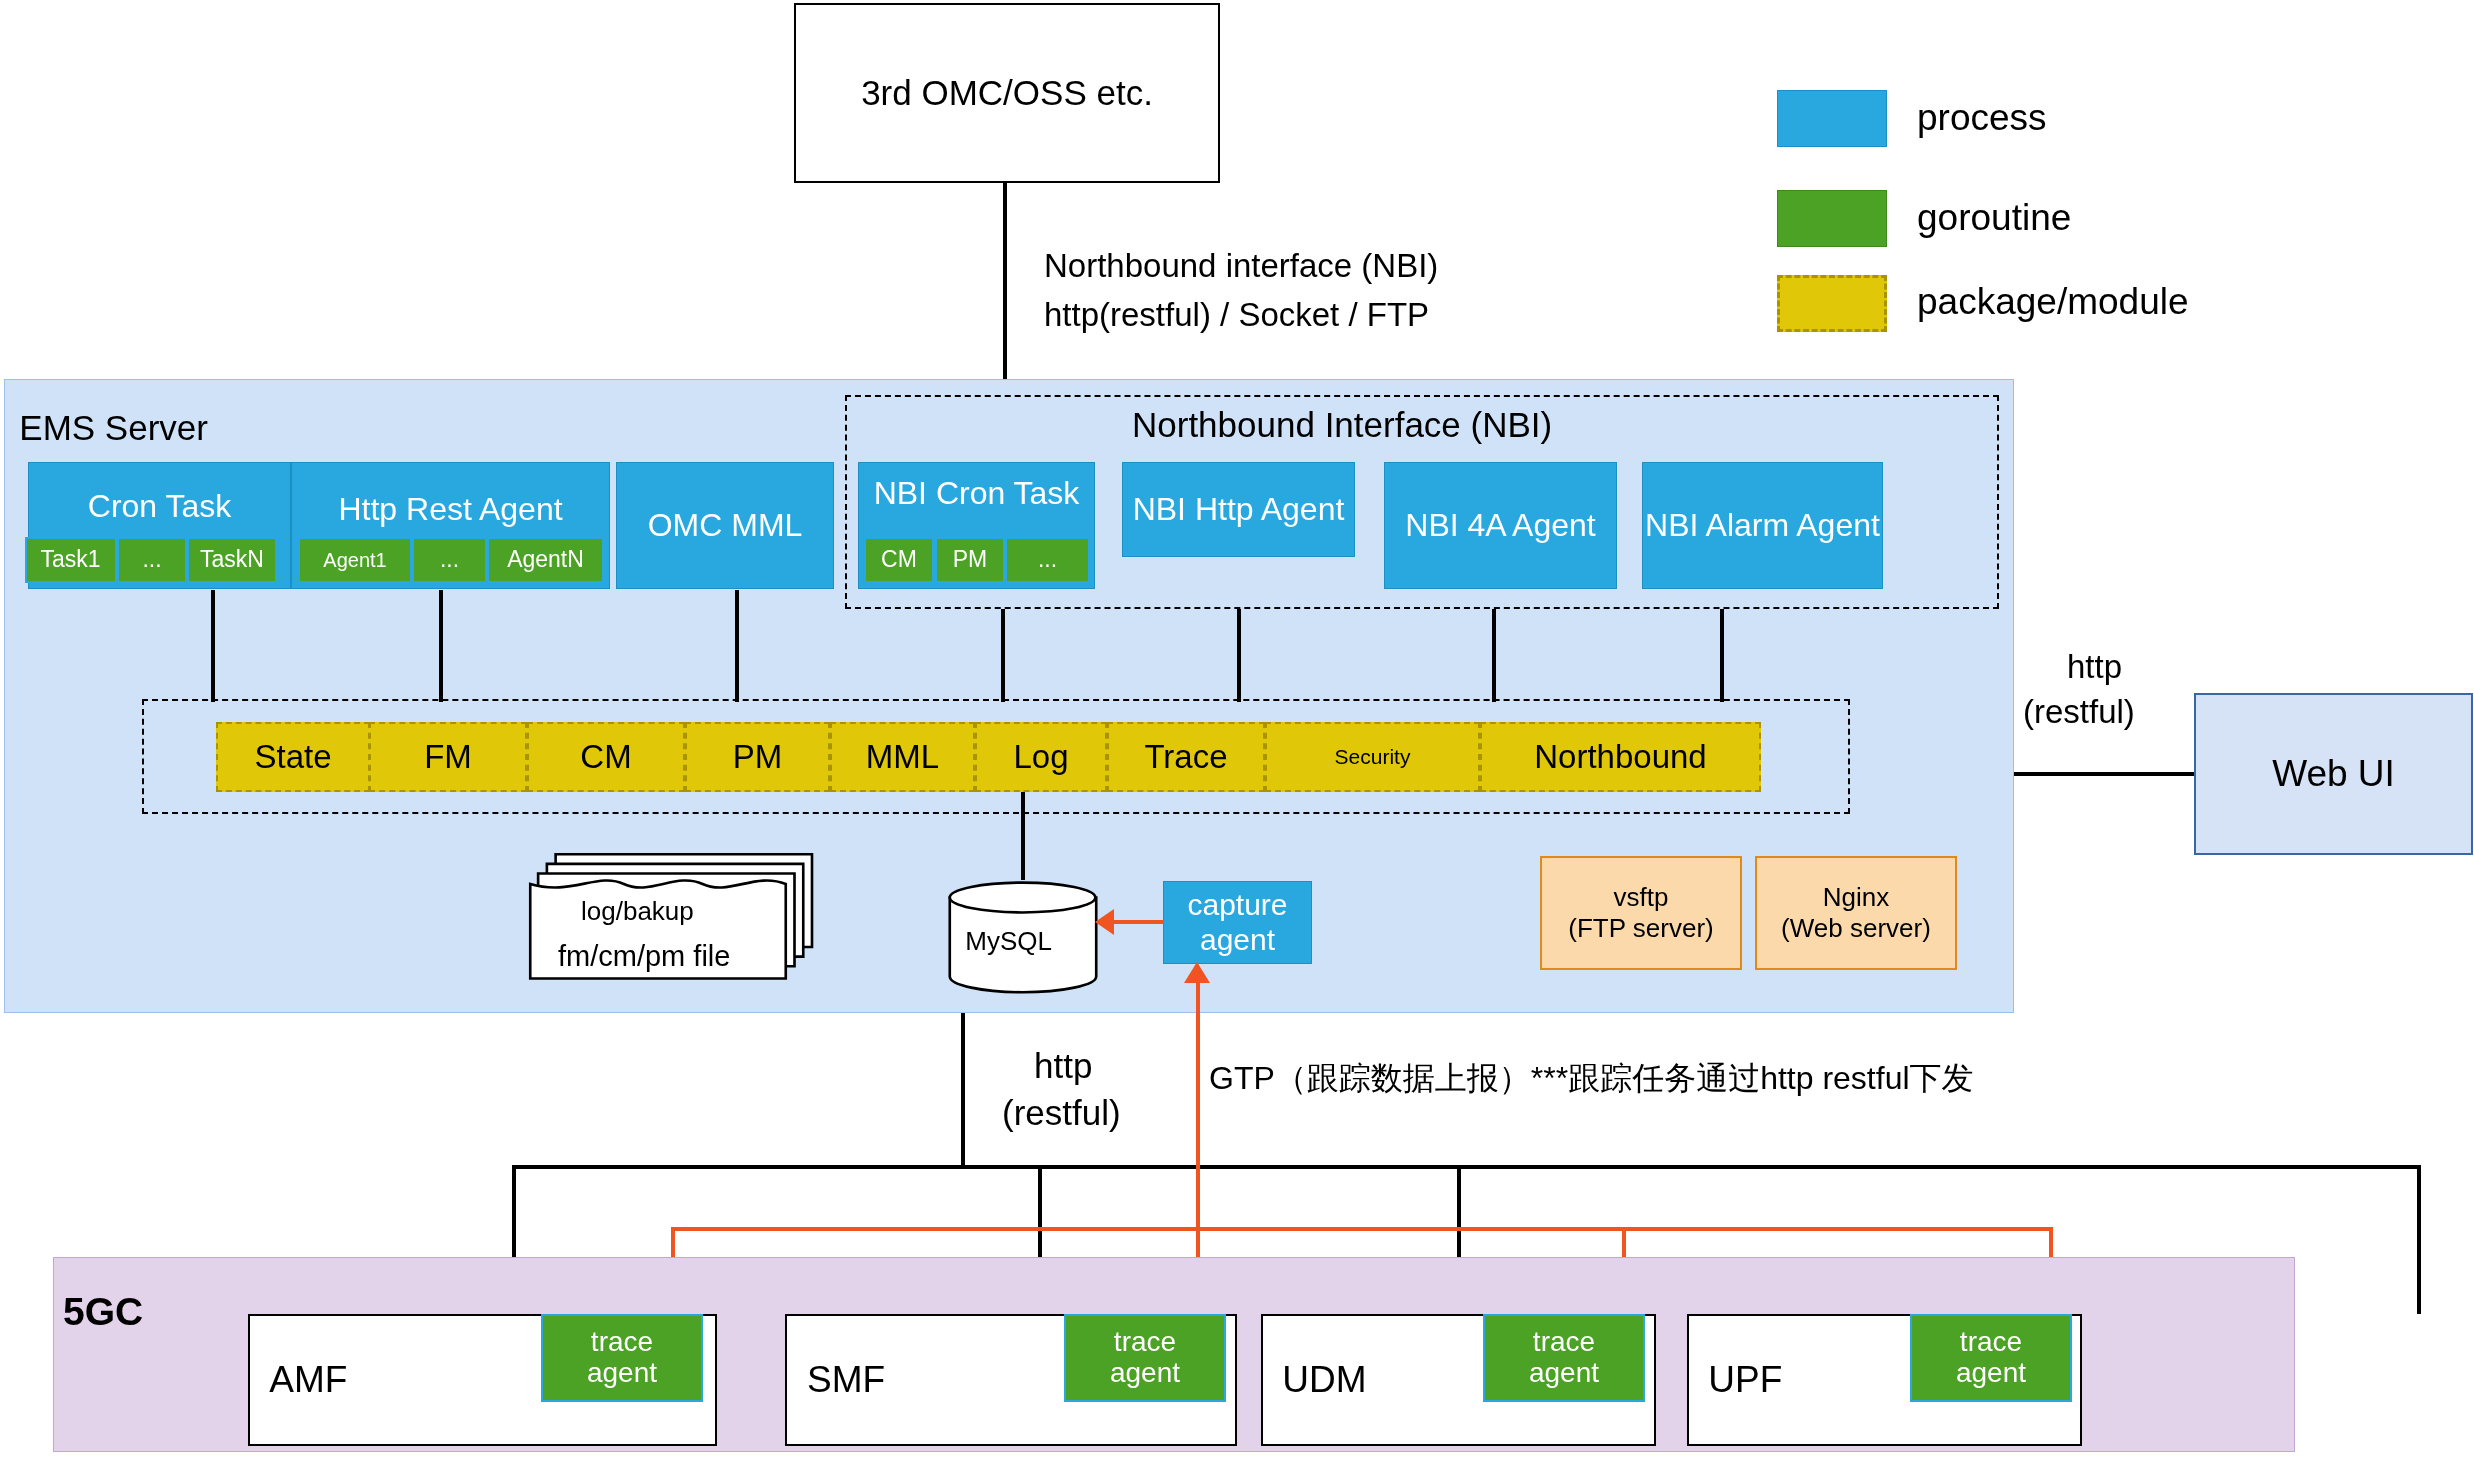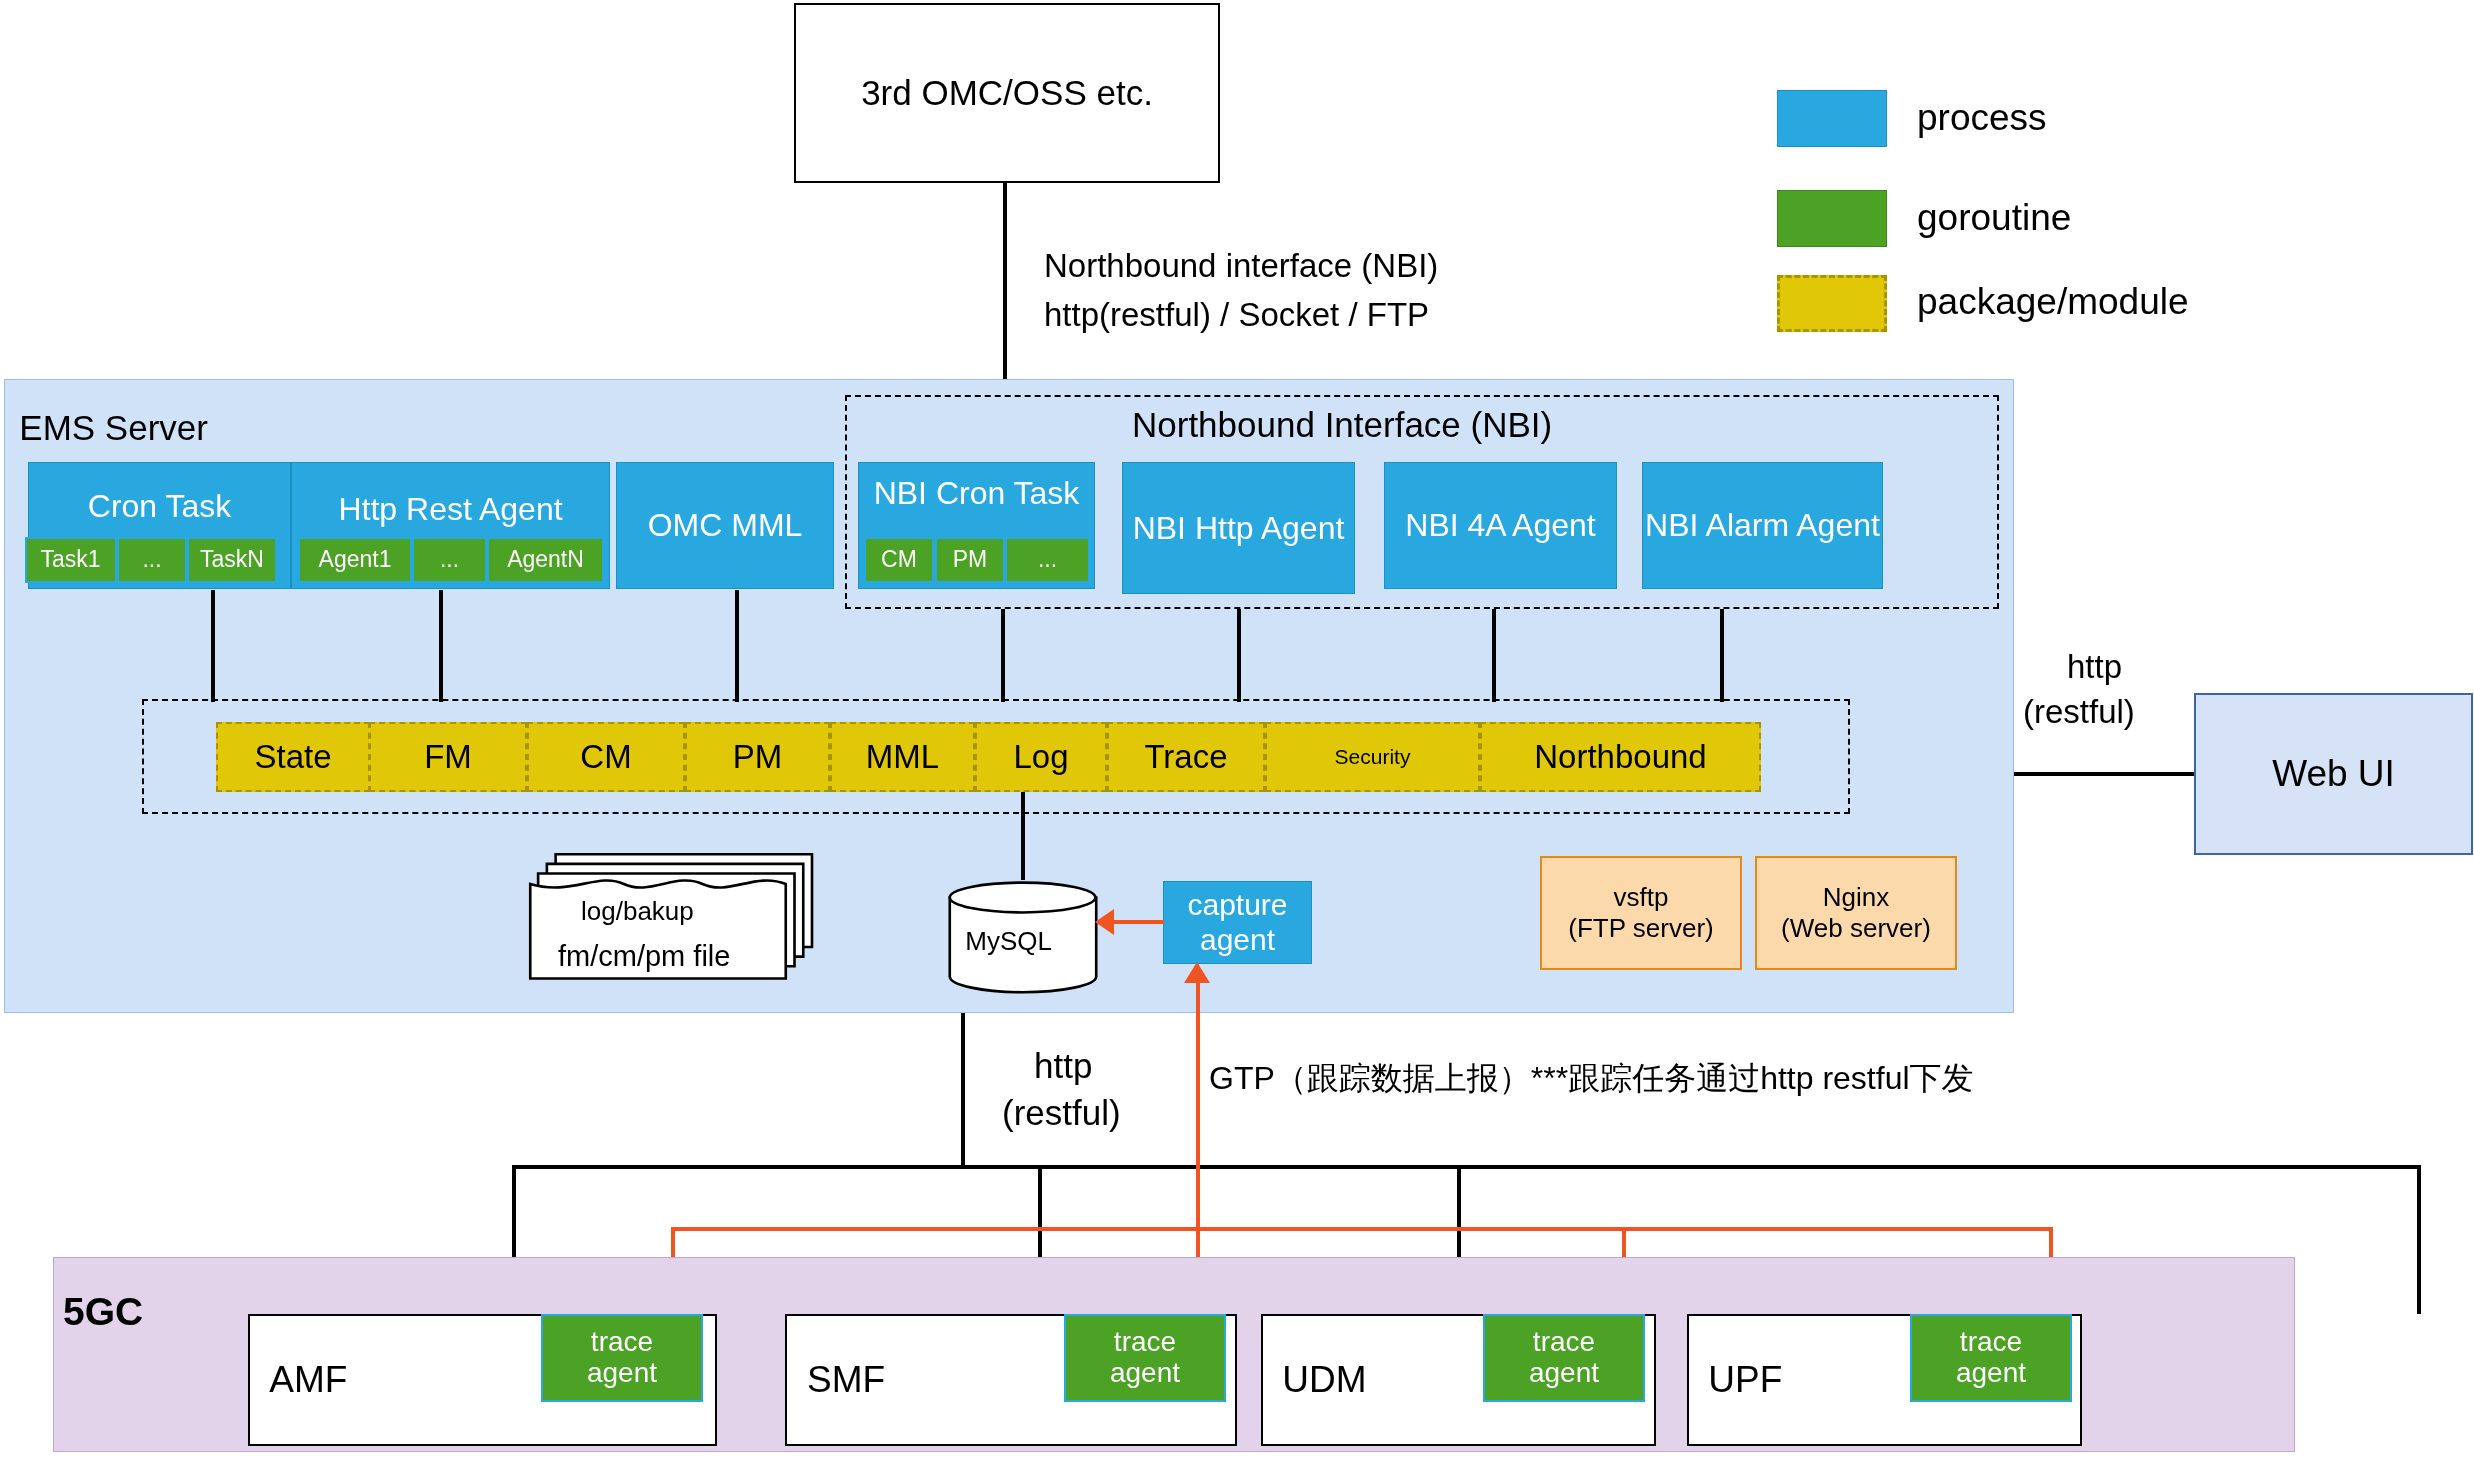--- a/index.html
+++ b/index.html
@@ -112,21 +112,21 @@
   <div class="abs goroutine-box" style="left:117px; top:537px; width:70px; height:46px; font-size:23px;">
     <span>...</span>
   </div>
   <div class="abs goroutine-box" style="left:187px; top:537px; width:90px; height:46px; font-size:23px;">
     <span>TaskN</span>
   </div>
 
   <div class="abs process-box" style="left:291px; top:462px; width:319px; height:127px; font-size:32px; align-items:flex-start; padding-top:28px;">
     <span>Http Rest Agent</span>
   </div>
-  <div class="abs goroutine-box" style="left:298px; top:537px; width:114px; height:46px; font-size:23px;">
+  <div class="abs goroutine-box" style="left:298px; top:537px; width:114px; height:46px; font-size:20px;">
     <span>Agent1</span>
   </div>
   <div class="abs goroutine-box" style="left:412px; top:537px; width:75px; height:46px; font-size:23px;">
     <span>...</span>
   </div>
   <div class="abs goroutine-box" style="left:487px; top:537px; width:117px; height:46px; font-size:23px;">
     <span>AgentN</span>
   </div>
 
   <div class="abs process-box" style="left:616px; top:462px; width:218px; height:127px; font-size:32px;">
@@ -139,21 +139,21 @@
   <div class="abs goroutine-box" style="left:864px; top:537px; width:70px; height:46px; font-size:23px;">
     <span>CM</span>
   </div>
   <div class="abs goroutine-box" style="left:935px; top:537px; width:70px; height:46px; font-size:23px;">
     <span>PM</span>
   </div>
   <div class="abs goroutine-box" style="left:1005px; top:537px; width:85px; height:46px; font-size:23px;">
     <span>...</span>
   </div>
 
-  <div class="abs process-box" style="left:1122px; top:462px; width:233px; height:132px; font-size:32px;">
+  <div class="abs process-box" style="left:1122px; top:462px; width:233px; height:95px; font-size:32px;">
     <span>NBI Http
 Agent</span>
   </div>
 
   <div class="abs process-box" style="left:1384px; top:462px; width:233px; height:127px; font-size:32px;">
     <span>NBI 4A
 Agent</span>
   </div>
 
   <div class="abs process-box" style="left:1642px; top:462px; width:241px; height:127px; font-size:32px;">

